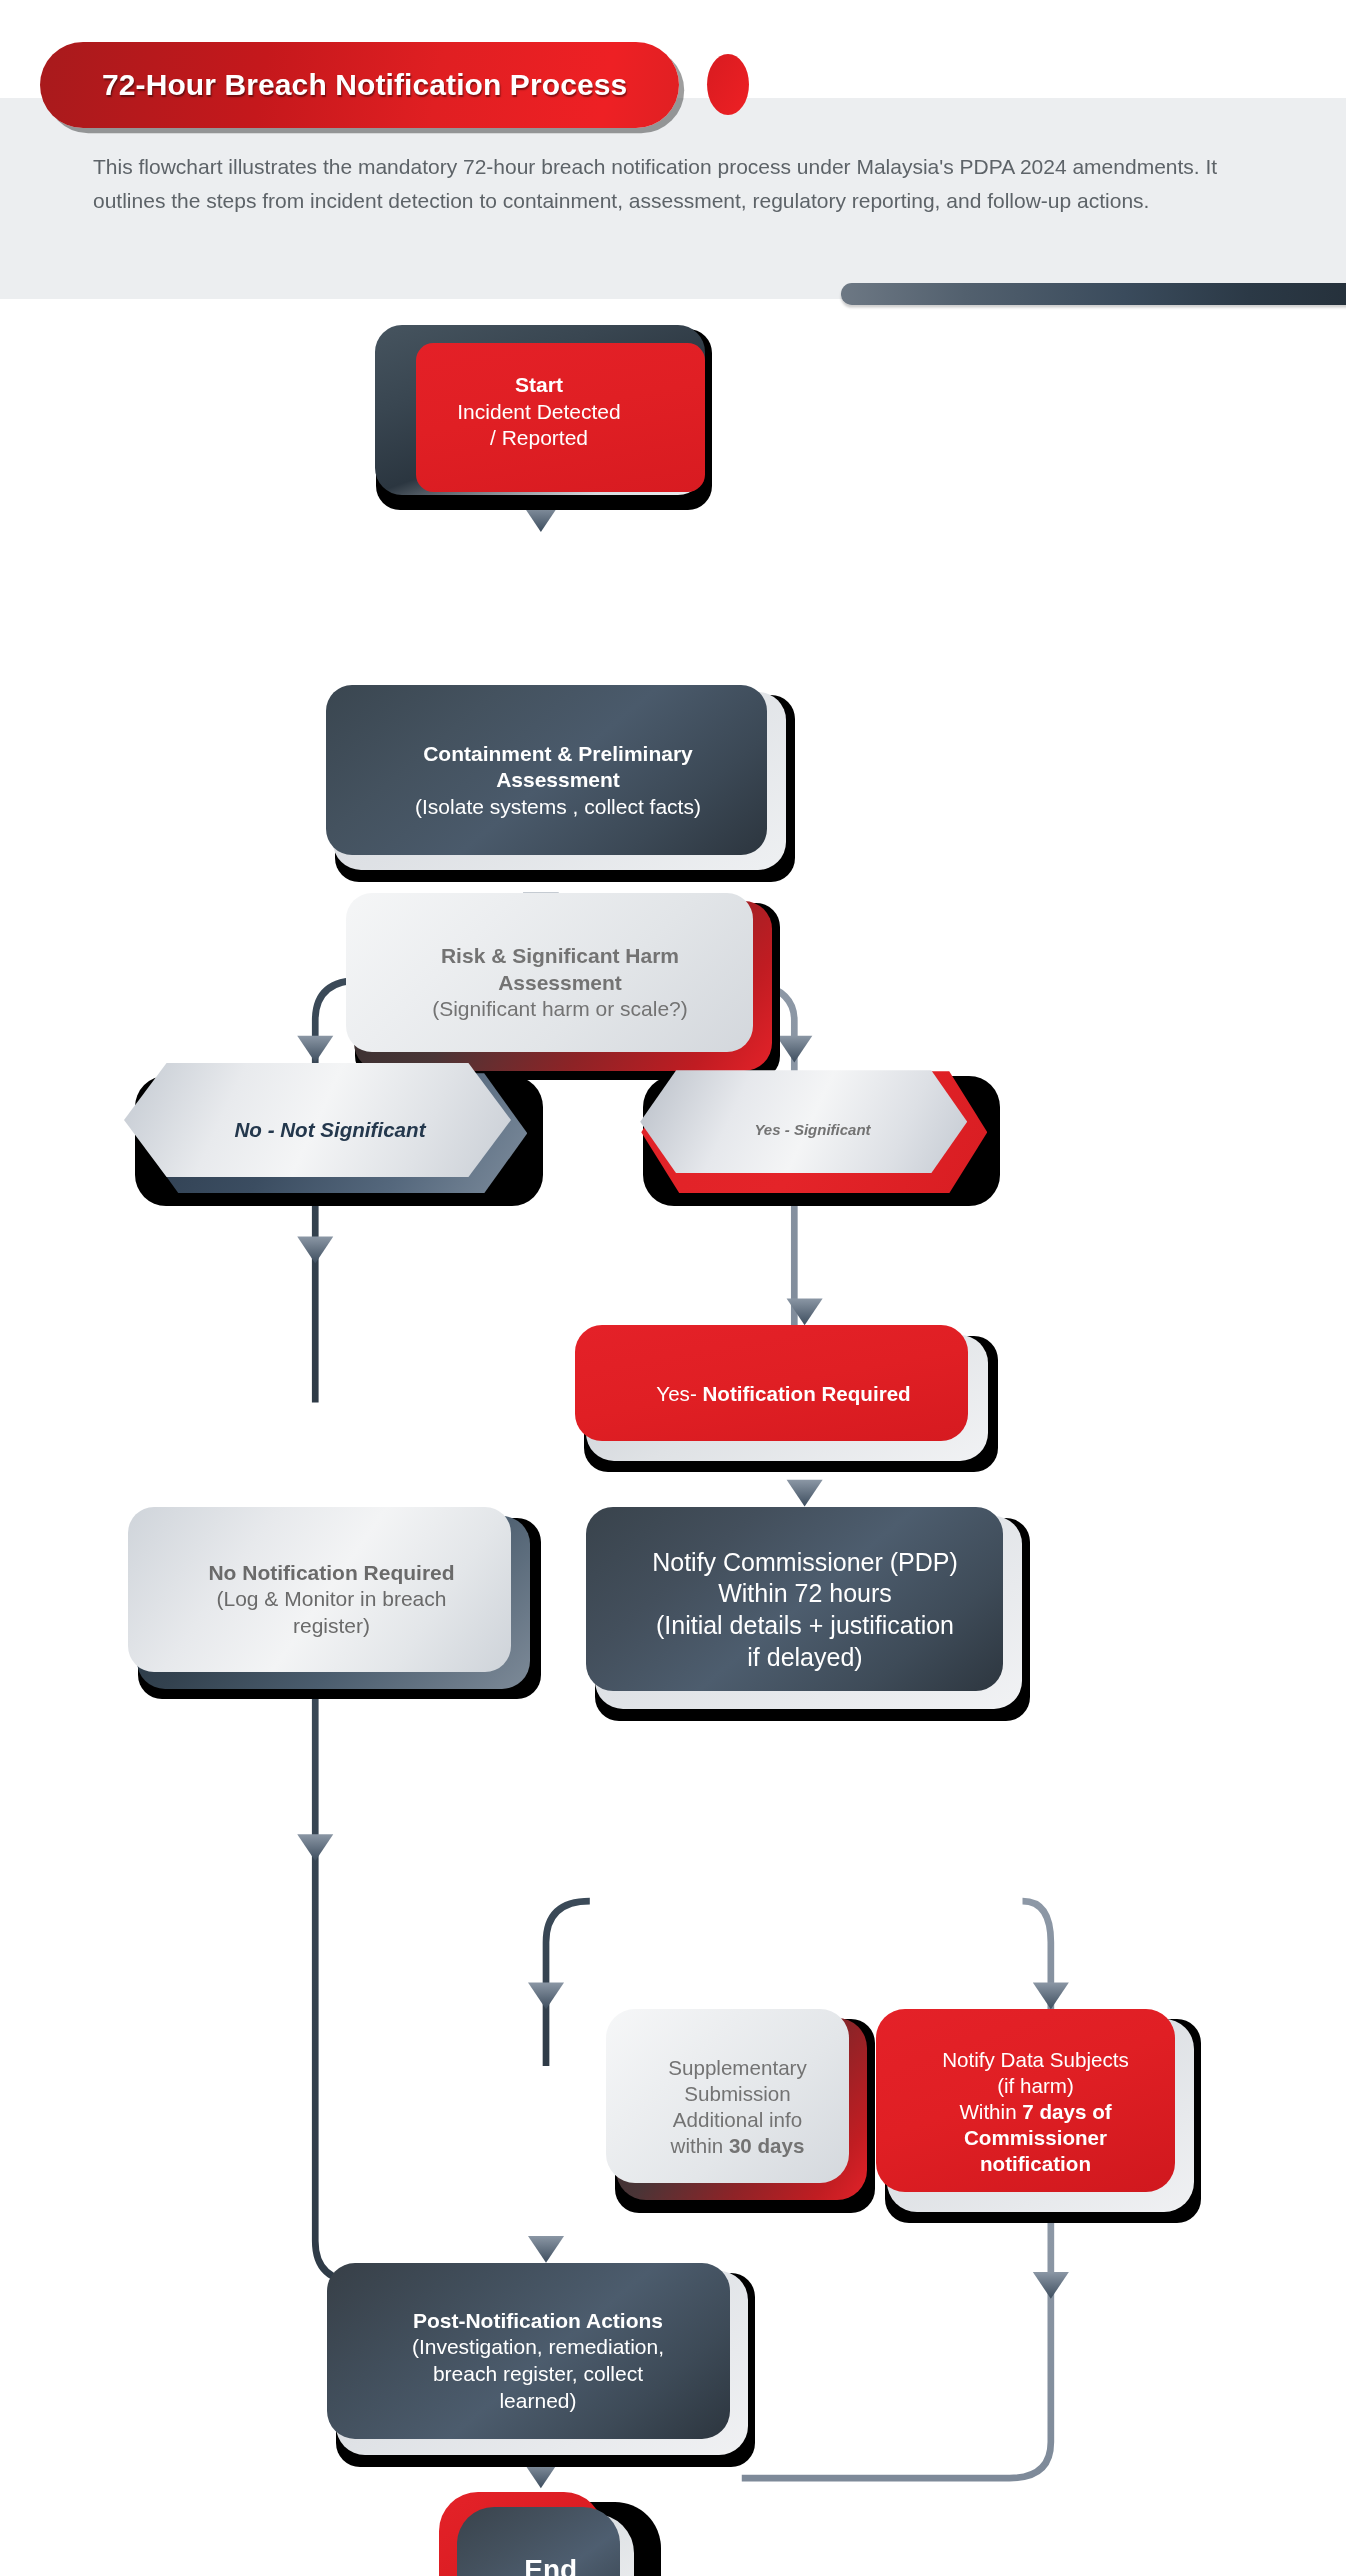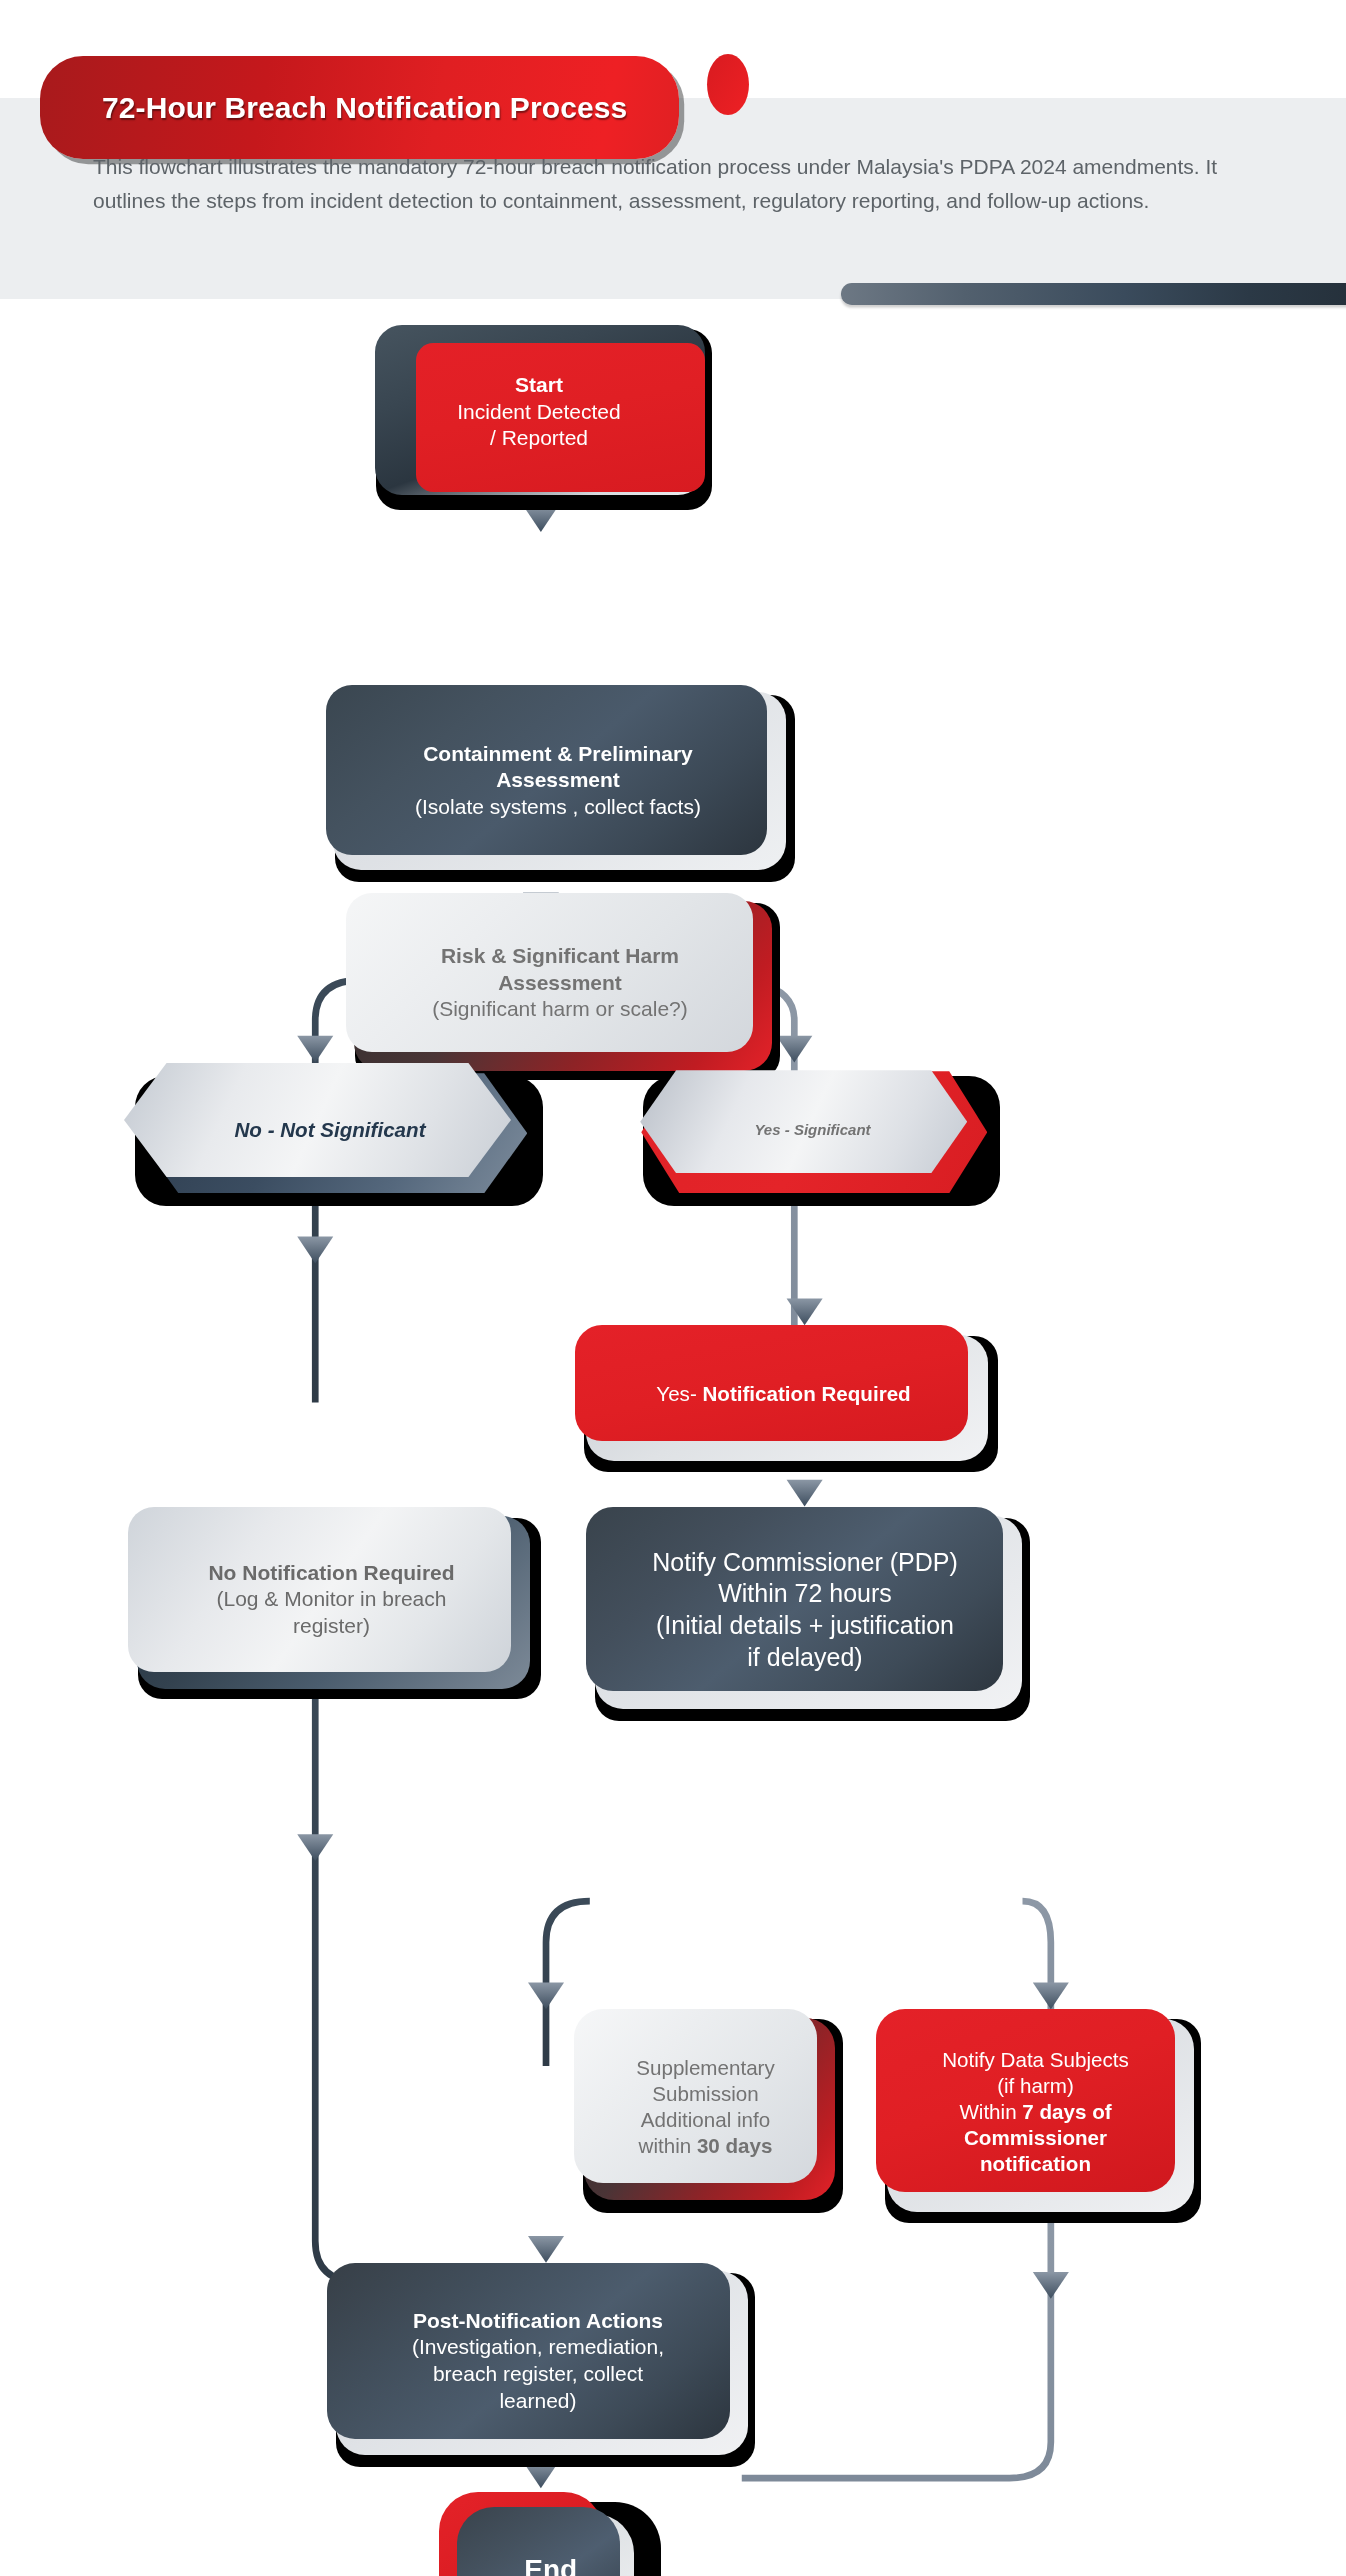--- a/index.html
+++ b/index.html
@@ -1,25 +1,25 @@
 <!DOCTYPE html>
 <html style="font-size:8.2px"><head>
 <meta charset="utf-8">
 <style>
   html,body{margin:0;padding:0;background:#ffffff;}
   body{font-family:"Liberation Sans", sans-serif;}
   #page{position:relative;width:1346px;height:2576px;background:#ffffff;overflow:hidden;}
 
   
   #header-band{position:absolute;left:0;top:98px;width:1346px;height:201px;background:#eceef0;}
-  #title-pill{position:absolute;left:40px;top:42px;width:639px;height:103px;
+  #title-pill{position:absolute;left:40px;top:42px;width:639px;height:86px;
      border-radius:43px;
      background:linear-gradient(100deg,#a81a1c 0%,#c5181c 35%,#e01f22 62%,#ee2024 88%,#e02023 100%);
      box-shadow:5.2px 5.2px 0 rgba(40,40,40,.45);
-     display:flex;align-items:center;margin-top:14px;}
+     display:flex;align-items:center;}
   #title-text{color:#ffffff;font-size:30px;font-weight:bold;letter-spacing:0.1px;margin-left:62px;
      text-shadow:1px 1.5px 1.5px rgba(0,0,0,.45);white-space:nowrap;}
   #title-dot{position:absolute;left:707px;top:54px;width:42px;height:61px;border-radius:50%;
      background:linear-gradient(120deg,#d81b20,#ee2024);}
   #subtitle{position:absolute;left:93px;top:150px;width:1128px;color:#5d6368;font-size:21px;
      line-height:1.62;}
   #accent-bar{position:absolute;left:841px;top:283px;width:567px;height:21.6px;border-radius:10.8px;
      background:linear-gradient(90deg,#6d7884 0%,#52606e 22%,#3a4b5c 50%,#2b3946 72%,#222c35 100%);
      box-shadow:0 2.6px 2.6px rgba(0,0,0,.20);}
 
@@ -215,21 +215,21 @@
       <div class="face" style="left:0px;top:0px;width:417px;height:184px;border-radius:27px;
            background:linear-gradient(140deg,#39434c 0%,#434f5c 28%,#4d5d6e 52%,#3e4b58 78%,#2d363f 100%);"></div>
       <div class="lbl t-white">
         <div>Notify Commissioner (PDP)</div>
         <div>Within 72 hours</div>
         <div>(Initial details + justification</div>
         <div>if delayed)</div>
       </div>
     </div>
 
-    <div class="node" style="left:574px;top:1710px;width:263px;height:196px;font-size:20.6px;">
+    <div class="node" style="left:606px;top:1710px;width:263px;height:196px;font-size:20.6px;">
       <div class="shadowdark" style="left:9.3px;top:10.3px;right:-6.2px;bottom:-8.2px;"></div>
       <div class="layer" style="left:10.3px;top:9.3px;width:251px;height:182px;border-radius:30px;
            background:linear-gradient(125deg,#2b2b2b 0%,#4a3436 38%,#8e2327 64%,#c01d22 86%,#e42229 100%);"></div>
       <div class="face" style="left:0px;top:0px;width:243px;height:174px;border-radius:29px;
            background:linear-gradient(135deg,#f6f7f8 0%,#eceef0 32%,#e3e6e9 62%,#d4d8dd 100%);"></div>
       <div class="lbl t-red">
         <div>Supplementary</div>
         <div>Submission</div>
         <div>Additional info</div>
         <div><span>within </span><span class="b">30 days</span></div>

